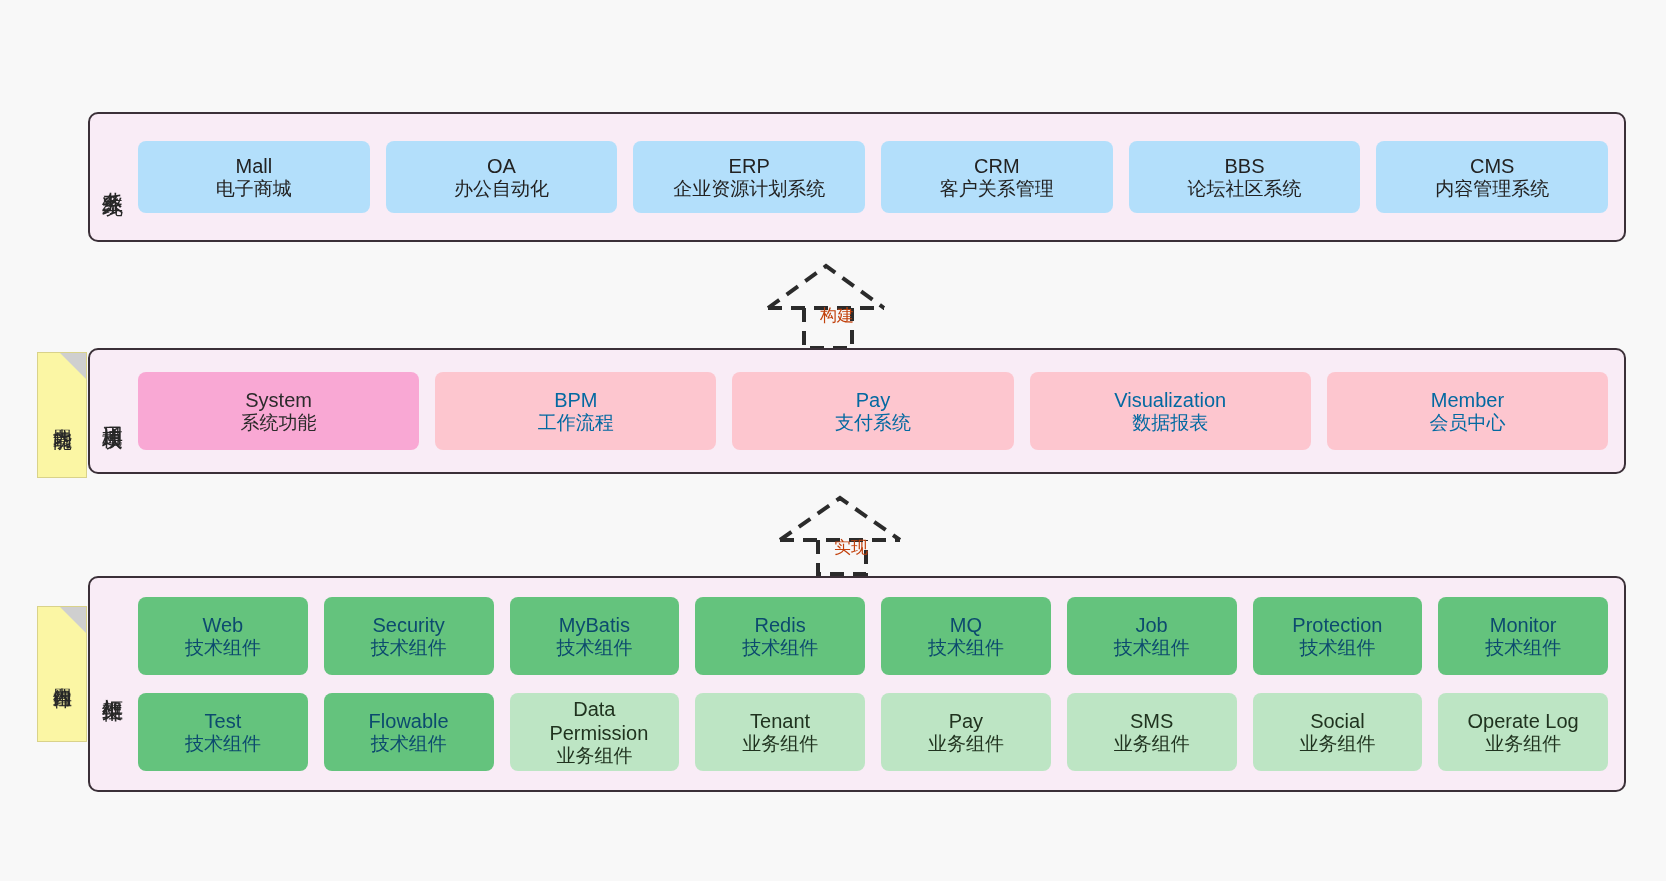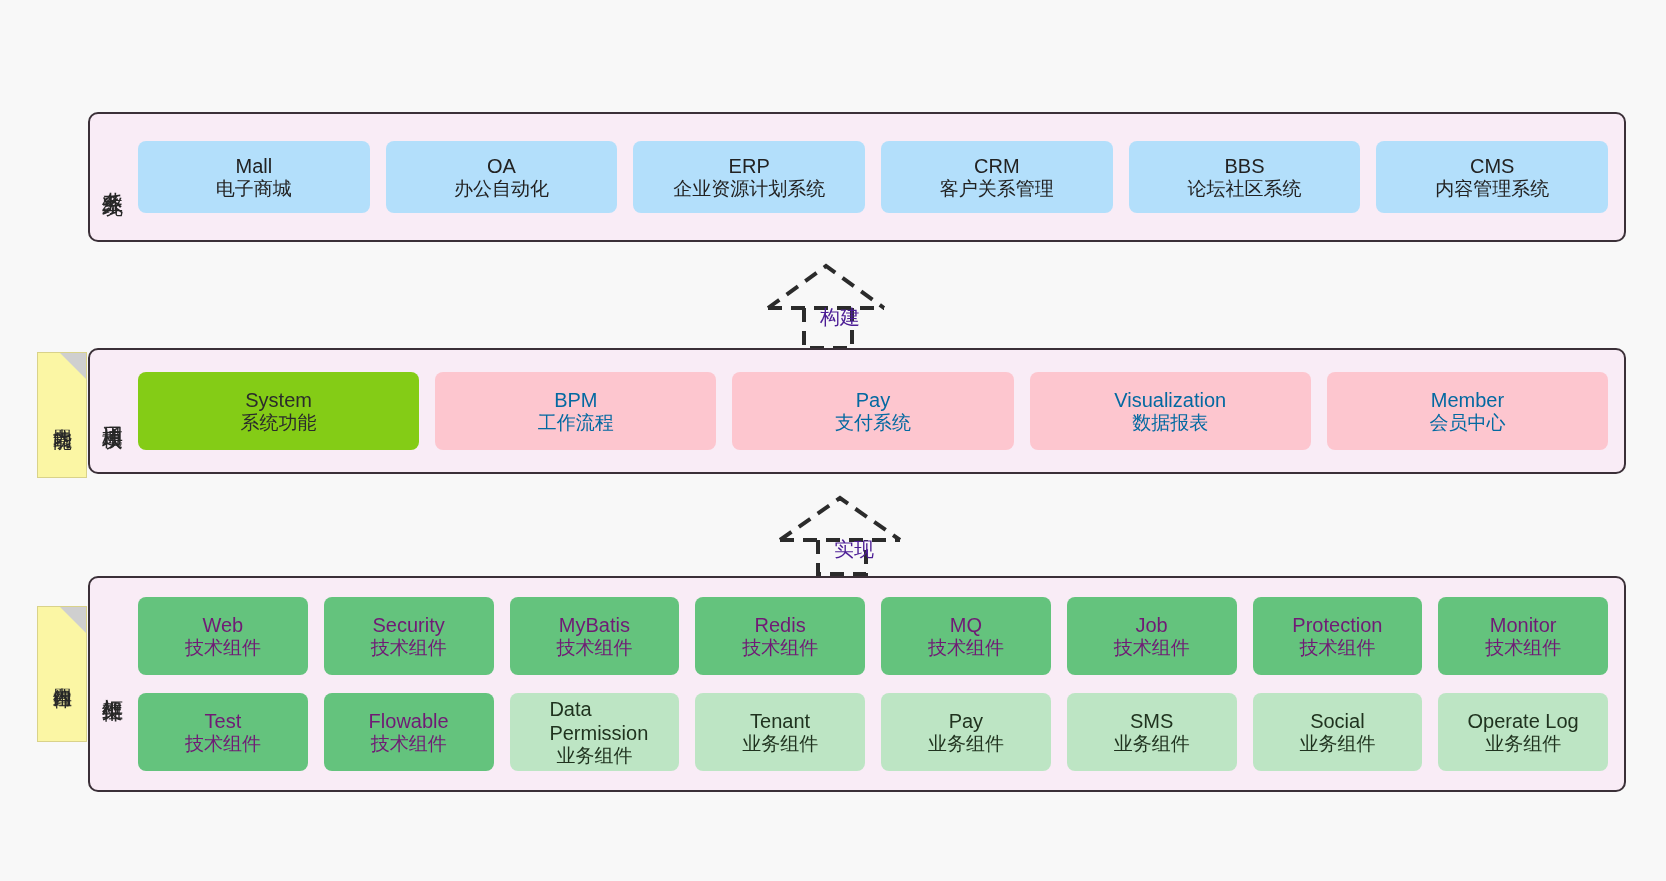--- a/index.html
+++ b/index.html
@@ -59,32 +59,33 @@
     display: flex;
     gap: 16px;
   }
   .cell {
     flex: 1 1 0;
     border-radius: 8px;
     display: flex;
     flex-direction: column;
     align-items: center;
     justify-content: center;
+    text-align: center;
     line-height: 1.2;
     box-sizing: border-box;
     padding: 4px 6px;
   }
   .cell .t1 { font-size: 20px; }
   .cell .t2 { font-size: 19px; }
 
   
   .c-blue       { background: #b3dffb; color: #222; }
-  .c-red        { background: #84cc16; color: #2b2b2b; }
+  .c-red        { background: #f9a8d4; color: #2b2b2b; }
   .c-pink       { background: #fdc6cf; color: #0369a1; }
-  .c-green      { background: #64c37d; color: #701a75; }
+  .c-green      { background: #64c37d; color: #0c4a6e; }
   .c-lightgreen { background: #bde5c4; color: #20331f; }
 
   
   .sticky {
     position: absolute;
     background: #fbf6a4;
     border: 1px solid #d9d28a;
     display: flex;
     align-items: center;
     justify-content: center;
@@ -104,22 +105,22 @@
     border-top: 26px solid #cfcfcf;
     border-left: 26px solid transparent;
   }
 
   
   .connector {
     position: absolute;
   }
   .connector .lbl {
     position: absolute;
-    font-size: 20px;
-    color: #4c1d95;
+    font-size: 17px;
+    color: #c2410c;
     background: transparent;
     white-space: nowrap;
     user-select: none;
   }
 </style>
 </head>
 <body>
 
 <div id="canvas">
 

